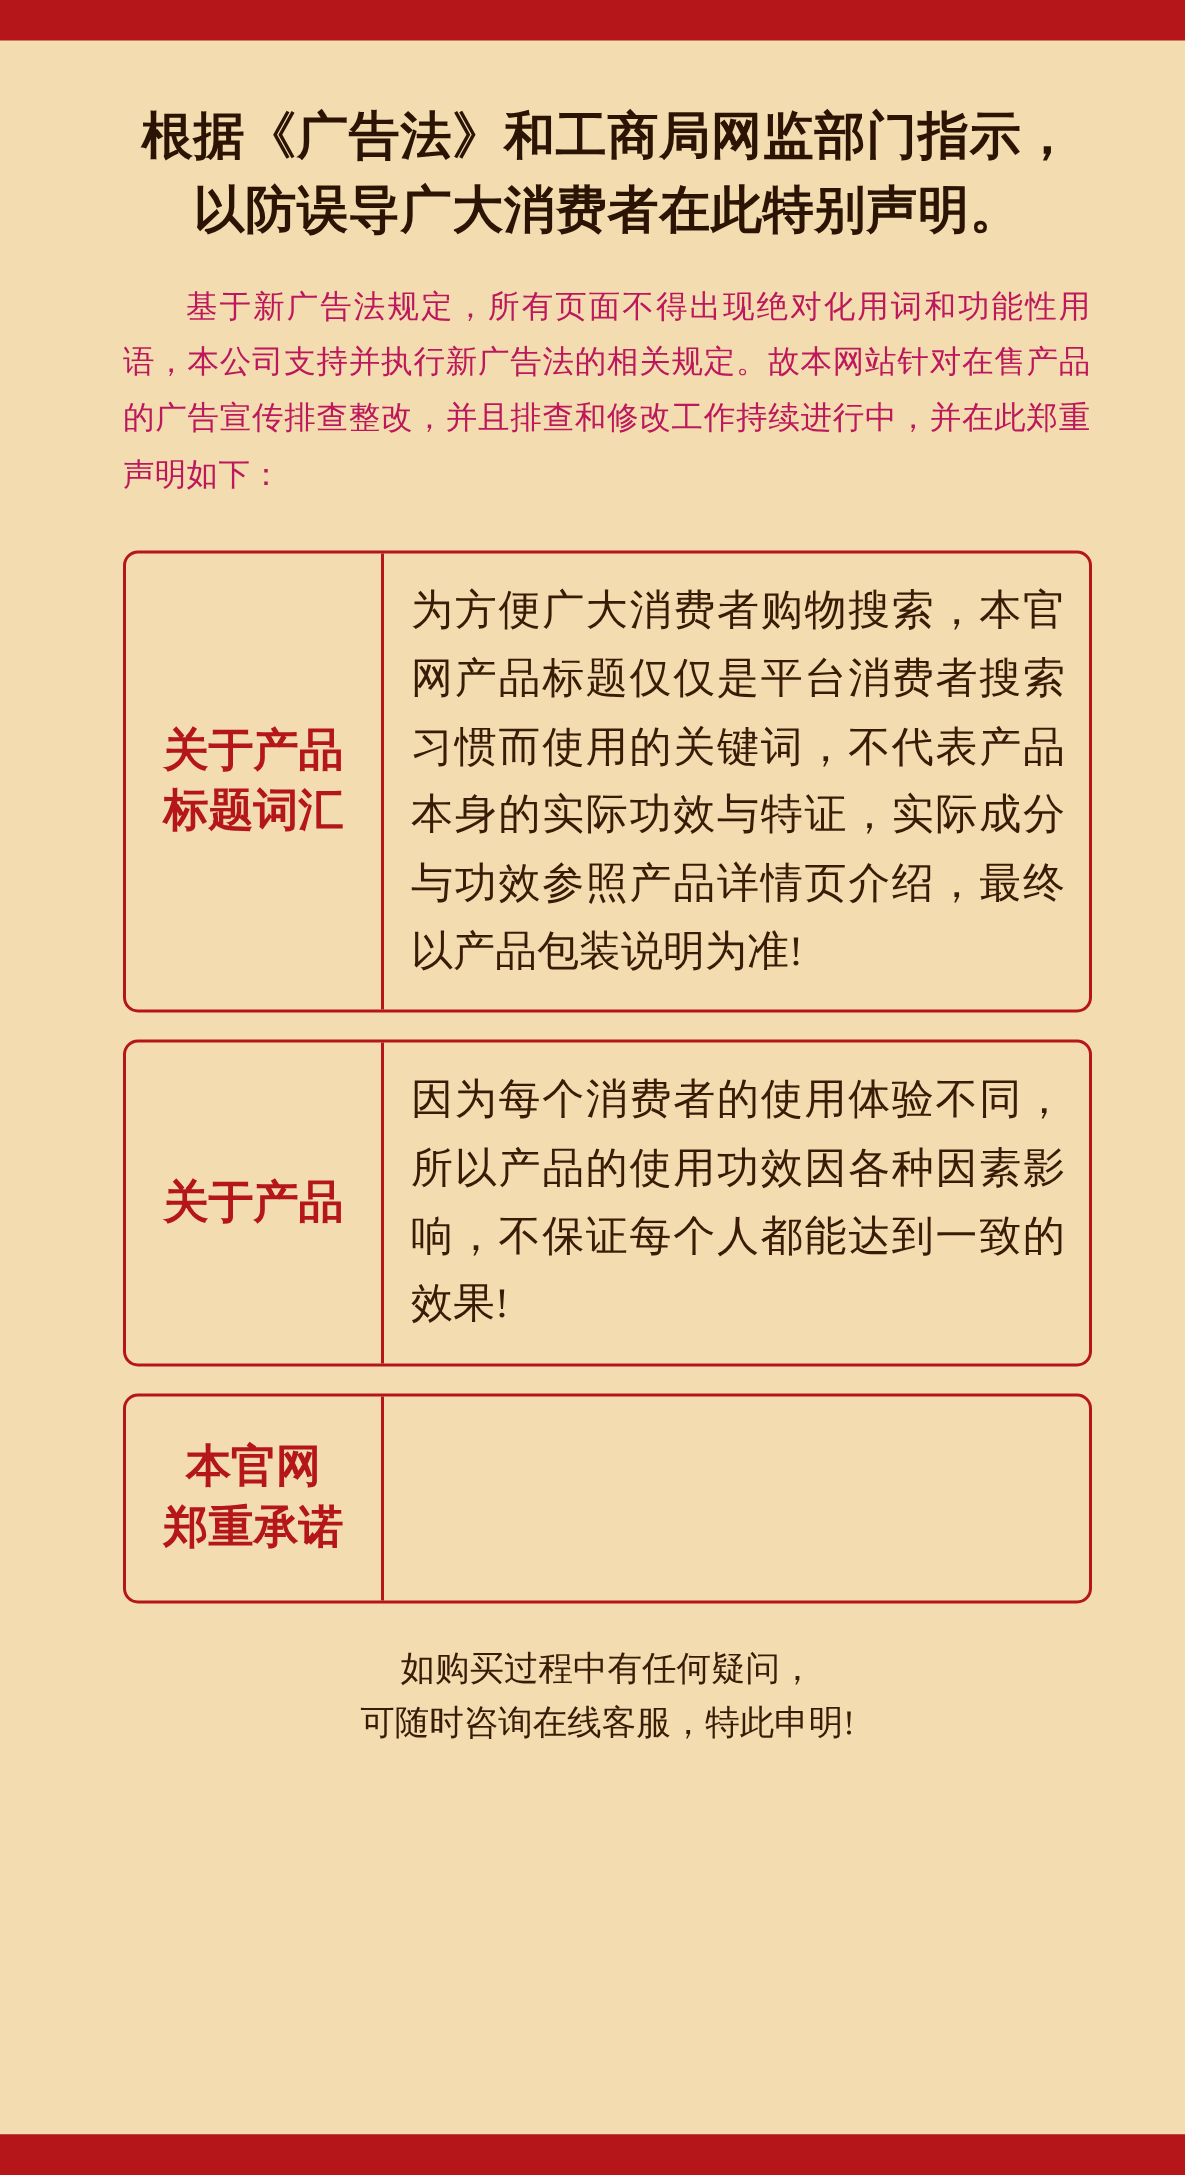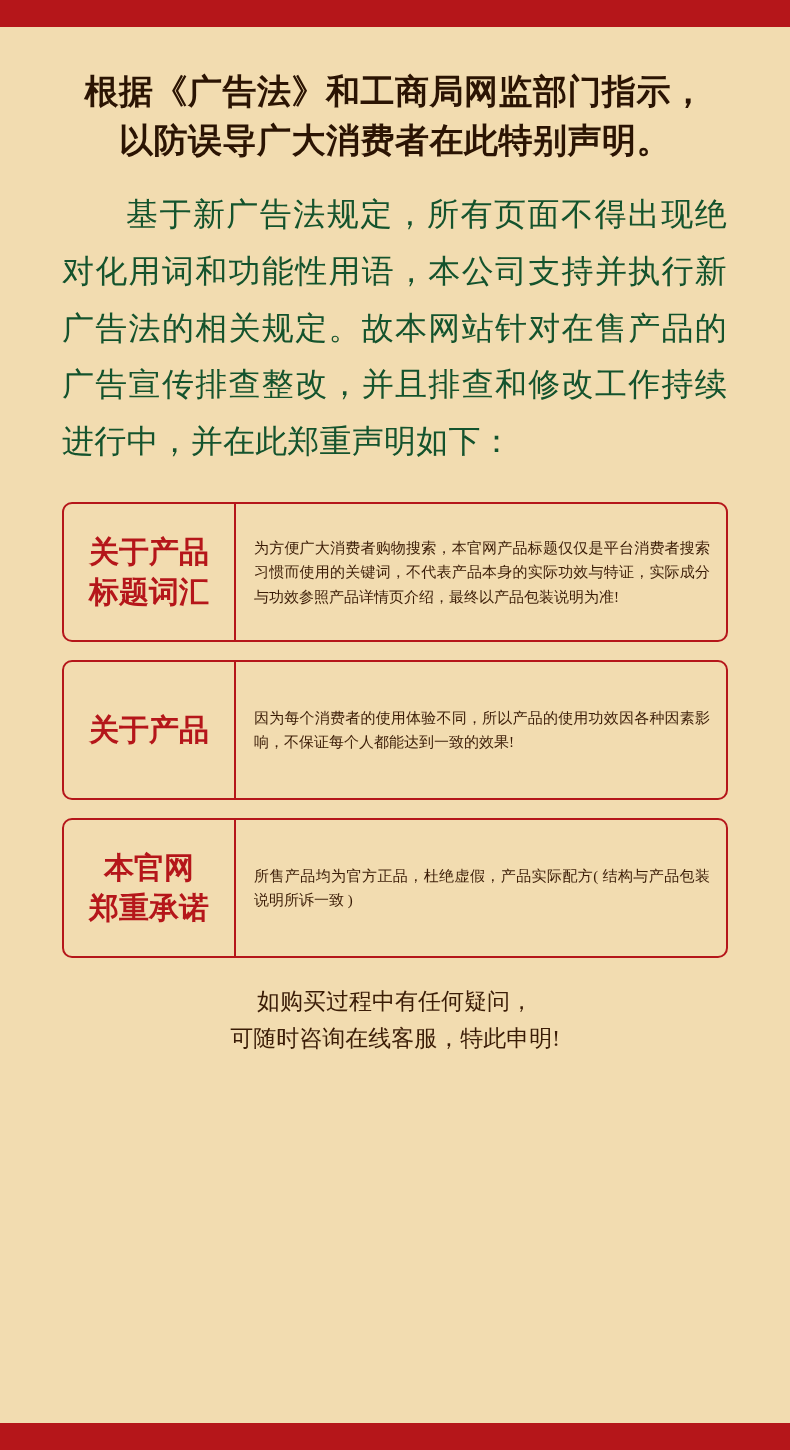--- a/index.html
+++ b/index.html
@@ -23,38 +23,38 @@
   .panel {
     position: absolute;
     left: 0;
     top: 27px;
     width: 790px;
     height: 1396px;
     background: #f2dcb0;
     box-sizing: border-box;
   }
   .inner {
-    padding: 40px 62px 0 62px;
+    padding: 40px 62px 0 82px;
     box-sizing: border-box;
     height: 100%;
   }
   .title {
     color: #2b1403;
     font-weight: bold;
     font-size: 34px;
     line-height: 1.45;
     text-align: center;
     letter-spacing: 0.5px;
     margin: 0 0 20px 0;
   }
   .title .l1 { display: block; }
   .title .l2 { display: block; }
   .para {
-    color: #14532d;
-    font-size: 32px;
+    color: #be185d;
+    font-size: 21px;
     line-height: 1.78;
     text-align: justify;
     text-justify: inter-ideograph;
     margin: 0 1px 26px 0;
     text-indent: 2em;
     letter-spacing: 0.2px;
   }
   .para.second {
     margin-top: 32px;
   }
@@ -83,21 +83,21 @@
     border-right: 2px solid #b5161a;
     padding: 10px 6px;
     box-sizing: border-box;
     text-align: center;
   }
   .card-left span { display: block; white-space: nowrap; }
   .card-right {
     flex: 1 1 auto;
     padding: 16px 16px 16px 18px;
     color: #3a1c06;
-    font-size: 15px;
+    font-size: 28px;
     line-height: 1.62;
     text-align: justify;
     text-justify: inter-ideograph;
     display: flex;
     align-items: center;
     box-sizing: border-box;
   }
   .footer {
     margin-top: 26px;
     text-align: center;
@@ -147,21 +147,20 @@
             <span>关于产品</span>
           </div>
           <div class="card-right">因为每个消费者的使用体验不同，所以产品的使用功效因各种因素影响，不保证每个人都能达到一致的效果!</div>
         </div>
 
         <div class="card">
           <div class="card-left">
             <span>本官网</span>
             <span>郑重承诺</span>
           </div>
-          <div class="card-right">所售产品均为官方正品，杜绝虚假，产品实际配方( 结构与产品包装说明所诉一致 )</div>
         </div>
 
       </div>
 
       <div class="footer">
         <span>如购买过程中有任何疑问，</span>
         <span>可随时咨询在线客服，特此申明!</span>
       </div>
 
     </div>

